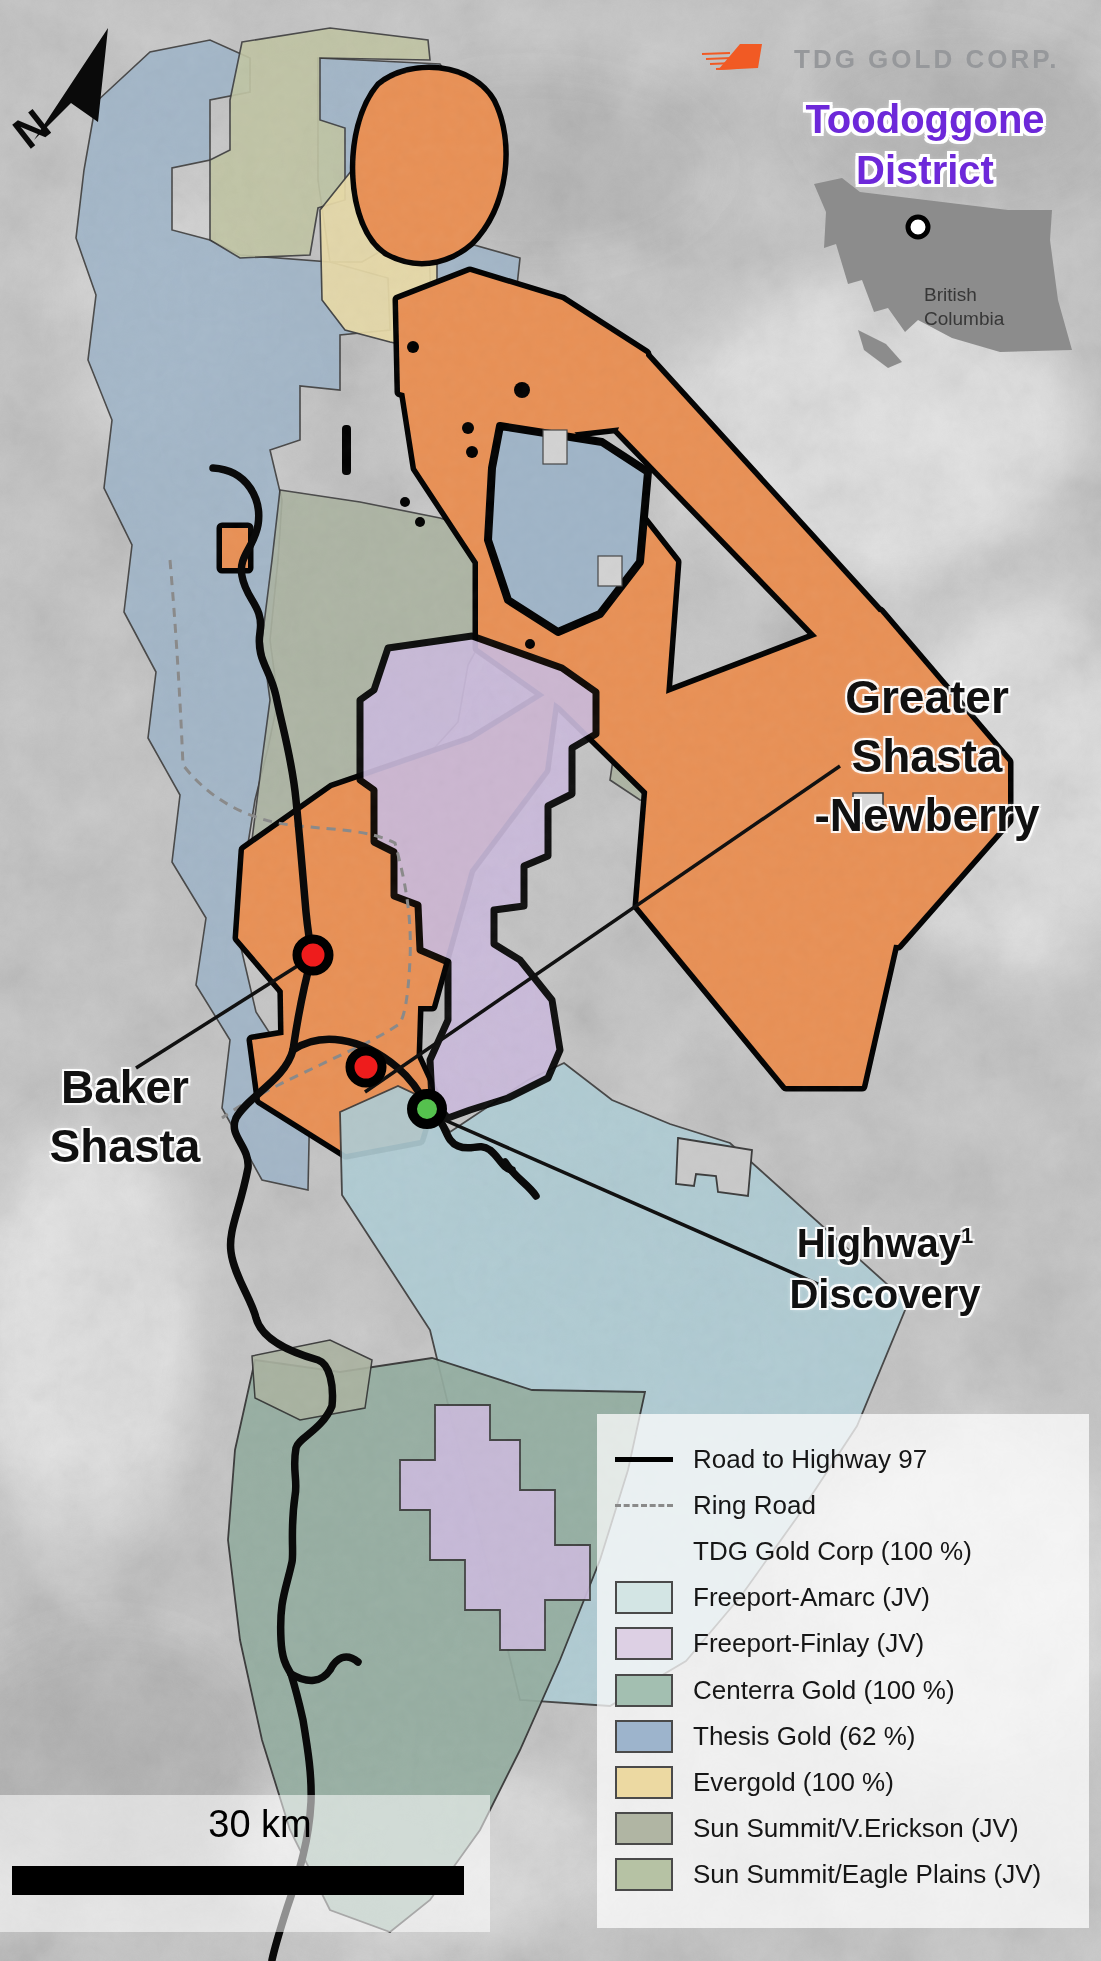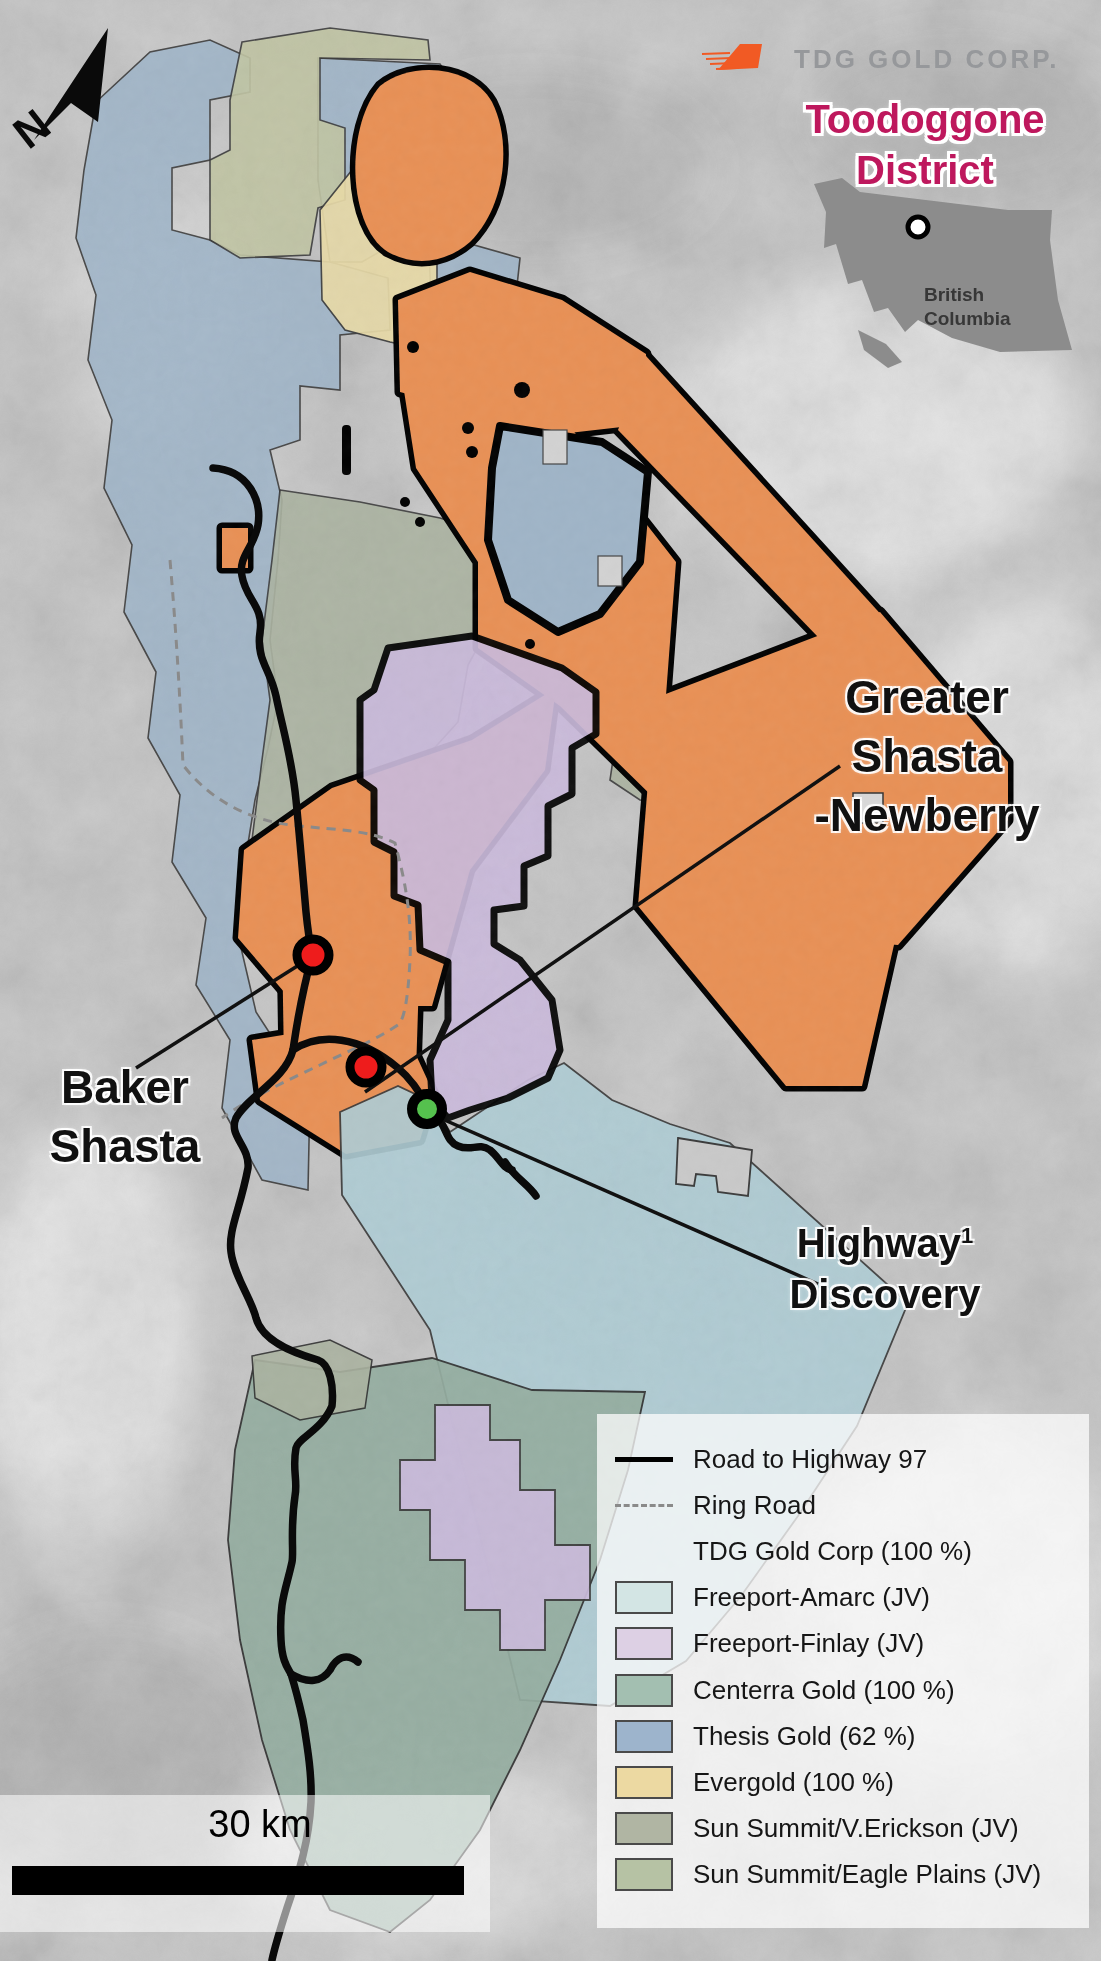--- a/index.html
+++ b/index.html
@@ -9,23 +9,23 @@
   .overlay{position:absolute;z-index:5;}
   .halo{text-shadow:-3px -3px 0 #fff,3px -3px 0 #fff,-3px 3px 0 #fff,3px 3px 0 #fff,
         0 -3px 0 #fff,0 3px 0 #fff,-3px 0 0 #fff,3px 0 0 #fff,0 0 6px #fff;}
   .halo-soft{text-shadow:-2px -2px 0 rgba(255,255,255,.85),2px -2px 0 rgba(255,255,255,.85),
         -2px 2px 0 rgba(255,255,255,.85),2px 2px 0 rgba(255,255,255,.85),0 0 5px rgba(255,255,255,.9);}
   .map-label{position:absolute;color:#111;font-weight:bold;text-align:center;line-height:1.28;}
   .lbl-shasta{left:742px;top:668px;width:370px;font-size:46px;}
   .lbl-baker{left:10px;top:1058px;width:230px;font-size:46px;}
   .lbl-aurora{left:755px;top:1218px;width:260px;font-size:40px;}
   .lbl-aurora sup{font-size:22px;vertical-align:super;}
-  .inset-title{left:775px;top:94px;width:300px;font-size:40px;color:#be185d;}
+  .inset-title{left:775px;top:94px;width:300px;font-size:40px;color:#6d28d9;}
   .inset-province{position:absolute;left:924px;top:283px;font-size:19px;color:#373737;
-                  font-weight:bold;line-height:1.25;text-align:left;}
+                  font-weight:normal;line-height:1.25;text-align:left;}
   
   .logo{position:absolute;left:700px;top:38px;width:380px;height:42px;z-index:6;}
   .logo-text{position:absolute;left:62px;top:6px;font-size:26px;font-weight:bold;
              letter-spacing:3px;color:#96989b;white-space:nowrap;margin-left:32px;}
   
   .north{position:absolute;left:0;top:0;z-index:6;}
   .north-n{position:absolute;left:16px;top:104px;font-size:44px;font-weight:bold;color:#0a0a0a;
            transform:rotate(-38deg);}
   
   .scalebox{position:absolute;left:0;top:1795px;width:490px;height:137px;

